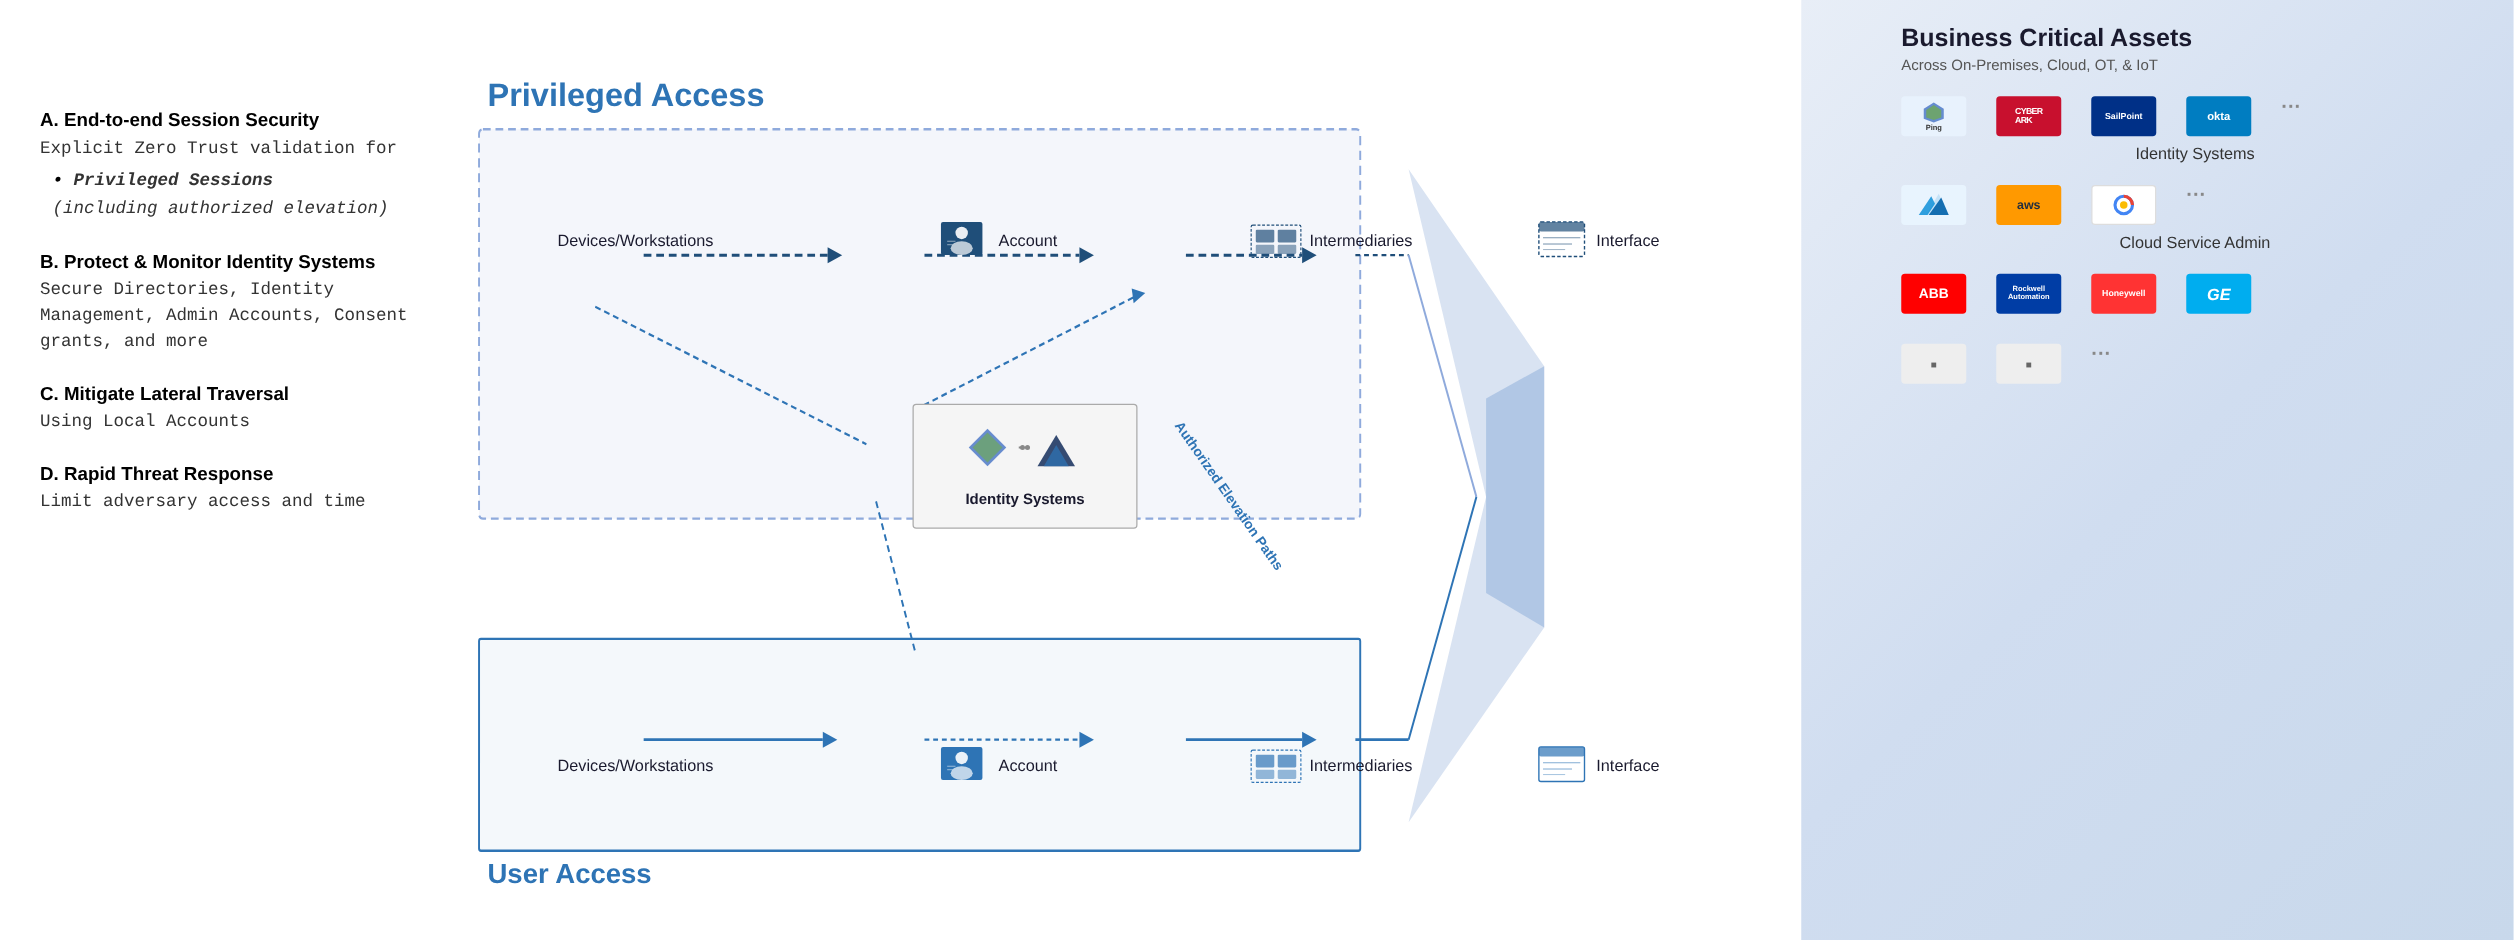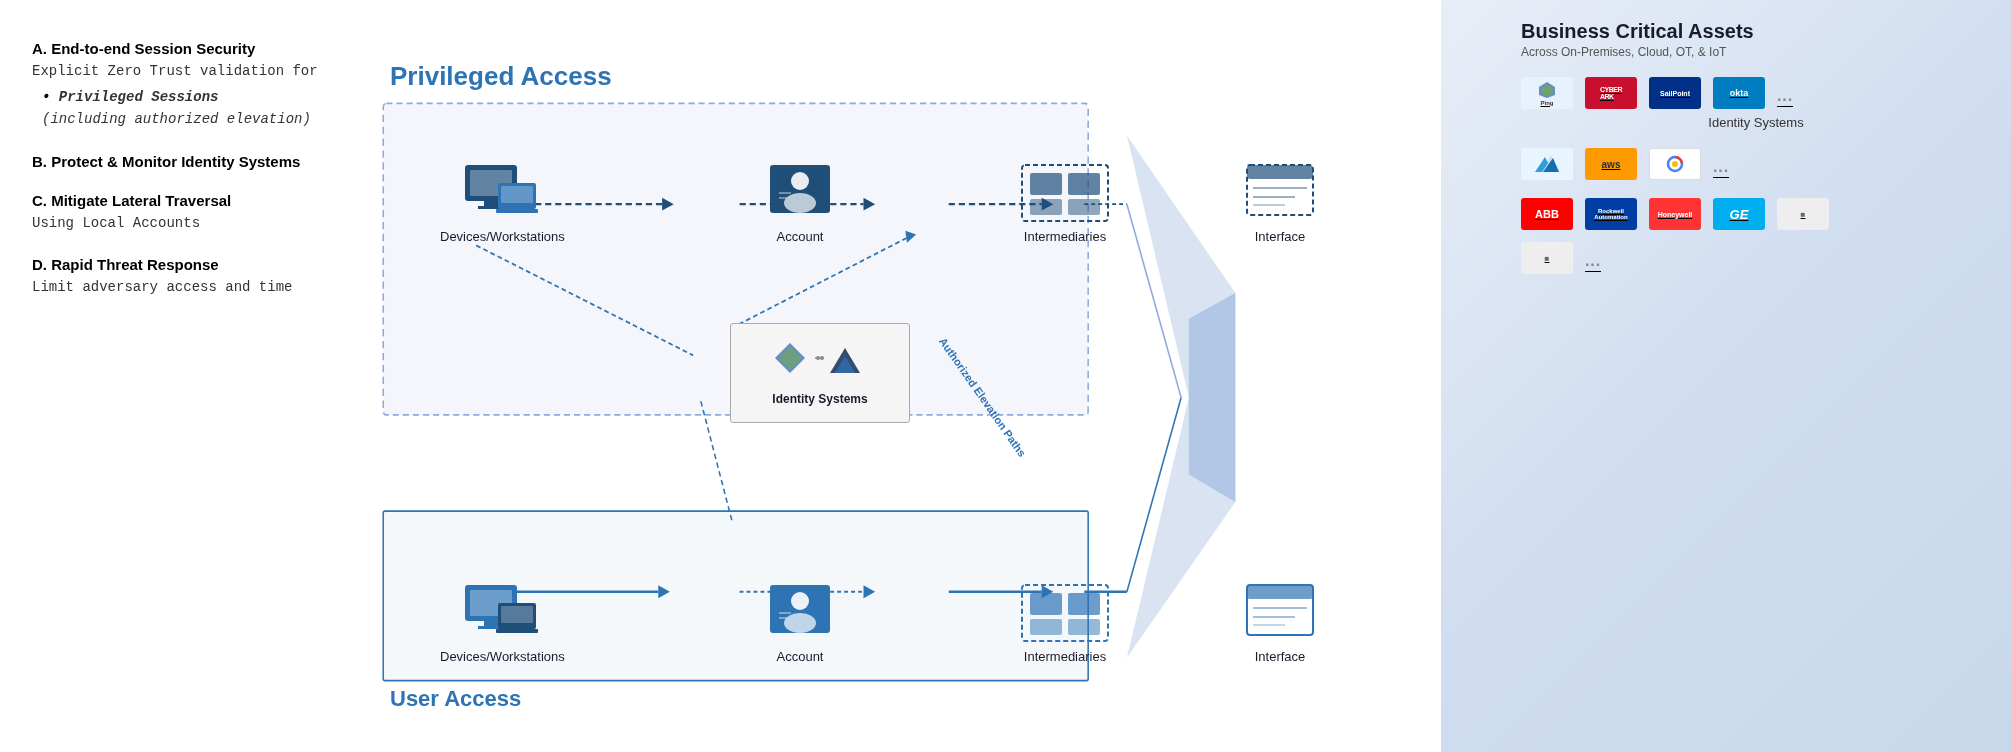--- a/index.html
+++ b/index.html
@@ -11,20 +11,21 @@
       overflow: hidden;
       display: flex;
       flex-direction: row;
     }
 
     
     .left-panel {
       width: 360px;
       padding: 40px 24px 24px 32px;
       flex-shrink: 0;
+      margin-top: 48px;
     }
     .left-panel .section {
       margin-bottom: 22px;
     }
     .left-panel .section-title {
       font-weight: 700;
       font-size: 15px;
       color: #000;
       margin-bottom: 4px;
     }
@@ -111,21 +112,21 @@
       color: #1a1a2e;
       font-weight: 500;
       line-height: 1.3;
       pointer-events: none;
     }
 
     
     .icon-node {
       position: absolute;
       display: flex;
-      flex-direction: column;
+      flex-direction: row;
       align-items: center;
       gap: 6px;
     }
 
     
     .bca-panel {
       width: 520px;
       flex-shrink: 0;
       padding: 20px 20px 20px 30px;
       position: relative;
@@ -141,24 +142,23 @@
       color: #555;
       margin-bottom: 18px;
     }
 
     .bca-category {
       margin-bottom: 18px;
     }
     .bca-logos {
       display: flex;
       flex-wrap: wrap;
-      gap: 12px;
-      align-items: flex-end;
+      gap: 24px;
+      align-items: flex-start;
       margin-bottom: 6px;
-      text-decoration: underline;
     }
     .bca-logo {
       width: 52px;
       height: 32px;
       display: flex;
       align-items: center;
       justify-content: center;
       font-size: 9px;
       font-weight: 700;
       border-radius: 3px;
@@ -227,20 +227,21 @@
         <li>
           <span>Privileged Sessions</span>
           <span class="sub">(including authorized elevation)</span>
         </li>
       </ul>
     </div>
   </div>
 
   <div class="section">
     <div class="section-title">B. Protect &amp; Monitor Identity Systems</div>
+    <div class="section-body">Secure Directories, Identity Management, Admin Accounts, Consent grants, and more</div>
   </div>
 
   <div class="section">
     <div class="section-title">C. Mitigate Lateral Traversal</div>
     <div class="section-body">Using Local Accounts</div>
   </div>
 
   <div class="section">
     <div class="section-title">D. Rapid Threat Response</div>
     <div class="section-body">Limit adversary access and time</div>
@@ -469,20 +470,23 @@
 
         <div class="bca-logo" style="background:#fff; border:1px solid #ddd;">
           <svg width="28" height="20" viewBox="0 0 28 20">
             <circle cx="14" cy="10" r="7" fill="none" stroke="#4285f4" stroke-width="2.5"></circle>
             <path d="M14,3 A7,7 0 0,1 21,10" stroke="#ea4335" stroke-width="2.5" fill="none"></path>
             <circle cx="14" cy="10" r="3" fill="#fbbc05"></circle>
           </svg>
         </div>
         <div class="dots-more">···</div>
       </div>
+      <div class="bca-cat-label">
+        <span>Cloud Service Admin</span>
+      </div>
     </div>
 
     <div class="bca-category">
       <div class="bca-logos" style="flex-wrap:wrap; max-width:320px;">
 
         <div class="bca-logo logo-abb">
           <span style="font-size:11px; font-weight:900;">ABB</span>
         </div>
 
         <div class="bca-logo logo-rockwell">

